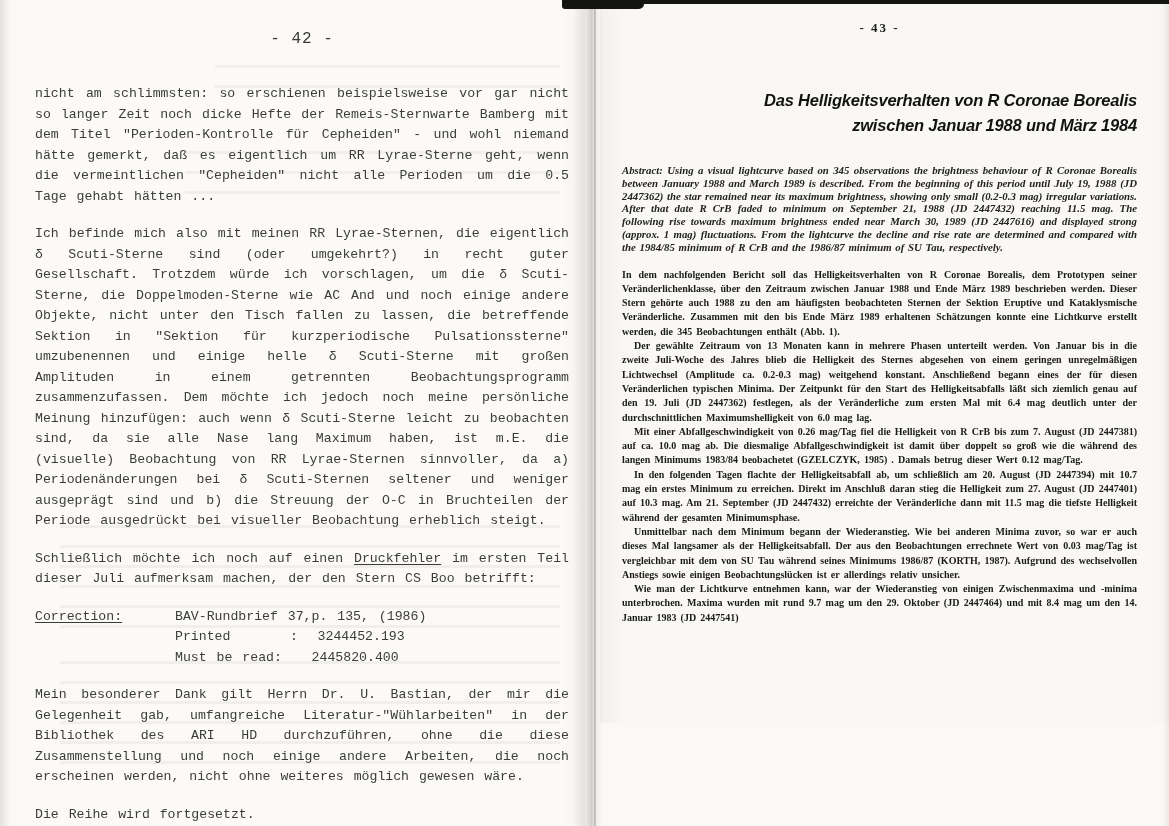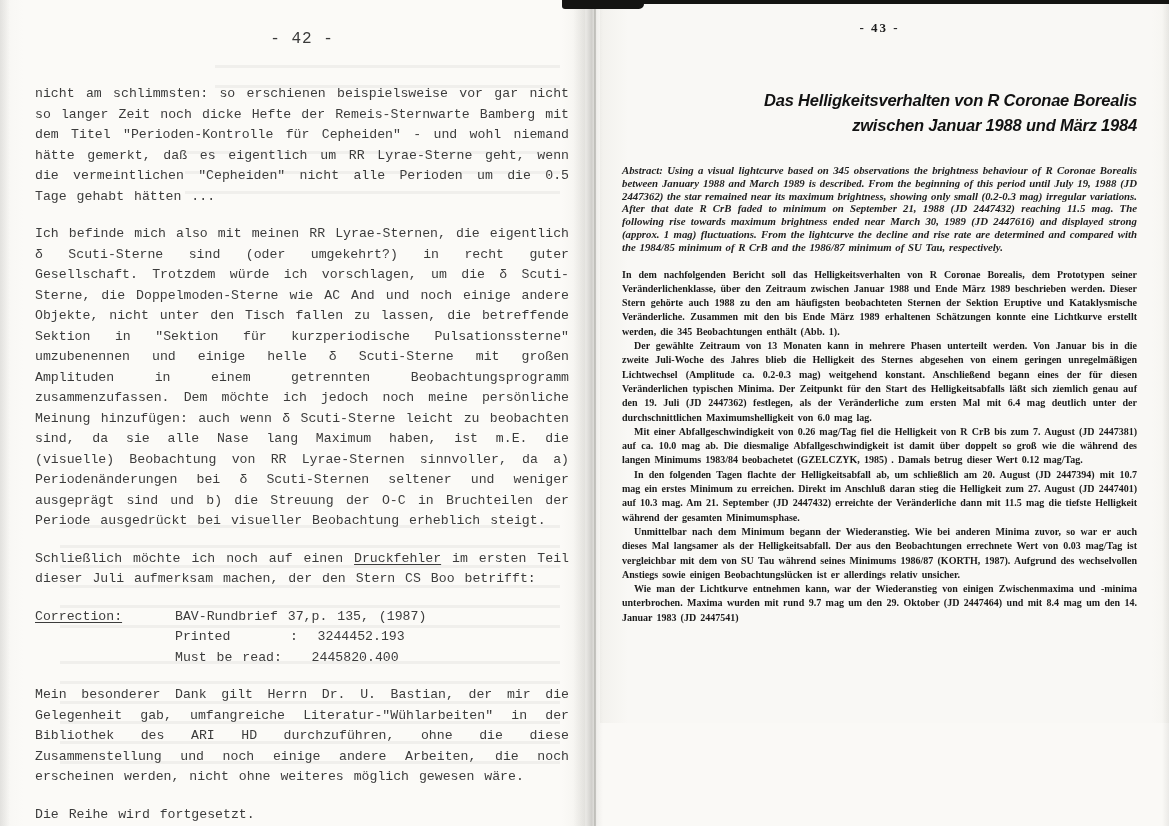--- a/index.html
+++ b/index.html
@@ -109,21 +109,21 @@
 <div class="page-left">
   <div class="left-col">
     <div class="left-header">- 42 -</div>
     <div class="left-body">
       <p>nicht am schlimmsten: so erschienen beispielsweise vor gar nicht so langer Zeit noch dicke Hefte der Remeis-Sternwarte Bamberg mit dem Titel "Perioden-Kontrolle für Cepheiden" - und wohl niemand hätte gemerkt, daß es eigentlich um RR Lyrae-Sterne geht, wenn die vermeintlichen "Cepheiden" nicht alle Perioden um die 0.5 Tage gehabt hätten ...</p>
       <p>Ich befinde mich also mit meinen RR Lyrae-Sternen, die eigentlich δ Scuti-Sterne sind (oder umgekehrt?) in recht guter Gesellschaft. Trotzdem würde ich vorschlagen, um die δ Scuti-Sterne, die Doppelmoden-Sterne wie AC And und noch einige andere Objekte, nicht unter den Tisch fallen zu lassen, die betreffende Sektion in "Sektion für kurzperiodische Pulsationssterne" umzubenennen und einige helle δ Scuti-Sterne mit großen Amplituden in einem getrennten Beobachtungsprogramm zusammenzufassen. Dem möchte ich jedoch noch meine persönliche Meinung hinzufügen: auch wenn δ Scuti-Sterne leicht zu beobachten sind, da sie alle Nase lang Maximum haben, ist m.E. die (visuelle) Beobachtung von RR Lyrae-Sternen sinnvoller, da a) Periodenänderungen bei δ Scuti-Sternen seltener und weniger ausgeprägt sind und b) die Streuung der O-C in Bruchteilen der Periode ausgedrückt bei visueller Beobachtung erheblich steigt.</p>
       <p><span>Schließlich möchte ich noch auf einen </span><span class="uline">Druckfehler</span><span> im ersten Teil dieser Juli aufmerksam machen, der den Stern CS Boo betrifft:</span></p>
       <div class="corr-block">
         <span class="corr-label uline">Correction:</span>
         <div class="corr-lines">
-          <div>BAV-Rundbrief 37,p. 135, (1987)</div>
+          <div>BAV-Rundbrief 37,p. 135, (1986)</div>
           <div>Printed      :  3244452.193</div>
           <div>Must be read:   2445820.400</div>
         </div>
       </div>
       <p>Mein besonderer Dank gilt Herrn Dr. U. Bastian, der mir die Gelegenheit gab, umfangreiche Literatur-"Wühlarbeiten" in der Bibliothek des ARI HD durchzuführen, ohne die diese Zusammenstellung und noch einige andere Arbeiten, die noch erscheinen werden, nicht ohne weiteres möglich gewesen wäre.</p>
       <p class="closing">Die Reihe wird fortgesetzt.</p>
       <p class="signature">Edgar  Wunder</p>
     </div>
   </div>
   <div class="ghost g1"></div>

